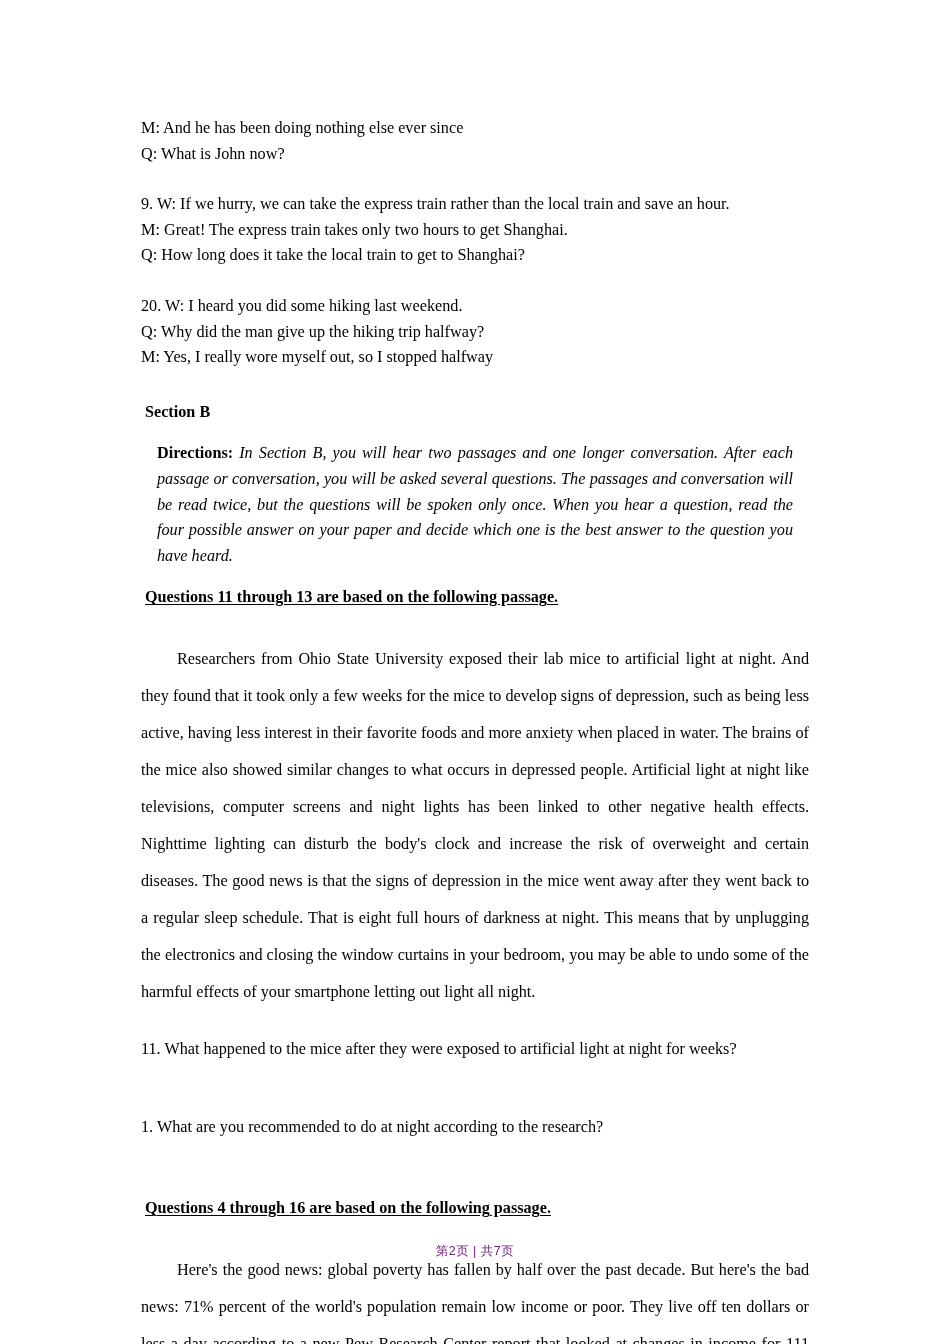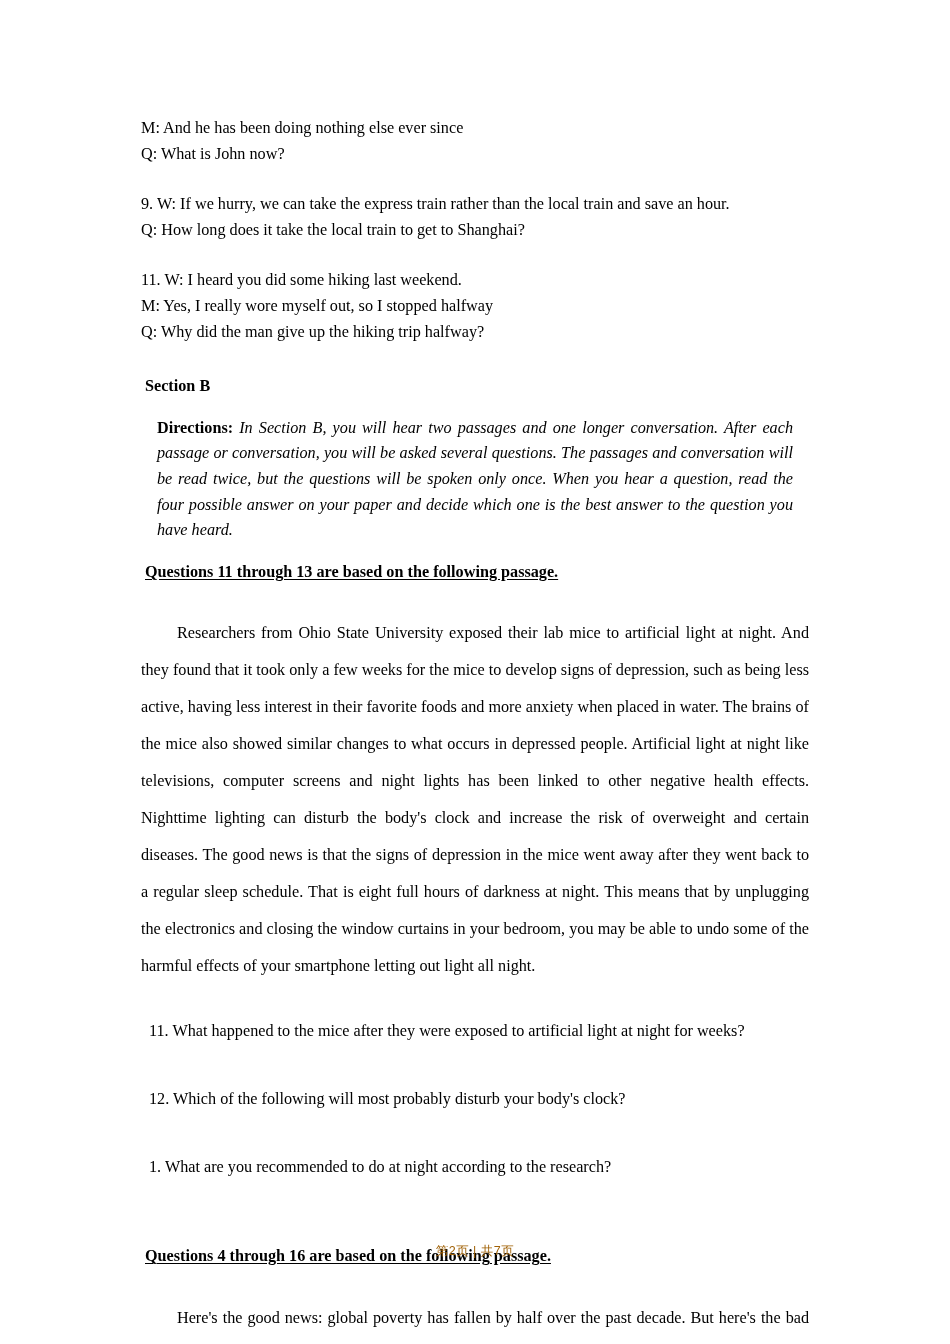--- a/index.html
+++ b/index.html
@@ -77,81 +77,81 @@
     margin: 0;
     text-align: justify;
     text-justify: inter-word;
     text-indent: 36px;
     line-height: 37px;
     hyphens: none;
   }
 
   
   .question {
-    margin: 8px;
+    margin: 0;
     line-height: 25.6px;
   }
 
   
   .footer {
     position: absolute;
     left: 0;
     top: 1243px;
     width: 668px;
     text-align: center;
     font-family: "Liberation Sans", "DejaVu Sans", sans-serif;
     font-size: 12.5px;
-    color: #a16207;
+    color: #701a75;
     letter-spacing: 0.5px;
   }
 </style>
 </head>
 <body>
 
 <div id="page">
   <div class="doc-body">
 
     <div class="dialogue">
       <p class="line">M: And he has been doing nothing else ever since</p>
       <p class="line">Q: What is John now?</p>
     </div>
 
     <div class="gap-sm"></div>
 
     <div class="dialogue">
       <p class="line">9. W: If we hurry, we can take the express train rather than the local train and save an hour.</p>
+      <p class="line">M: Great! The express train takes only two hours to get Shanghai.</p>
       <p class="line">Q: How long does it take the local train to get to Shanghai?</p>
     </div>
 
     <div class="gap-sm"></div>
 
     <div class="dialogue">
-      <p class="line">11. W: I heard you did some hiking last weekend.</p>
+      <p class="line">20. W: I heard you did some hiking last weekend.</p>
+      <p class="line">Q: Why did the man give up the hiking trip halfway?</p>
       <p class="line">M: Yes, I really wore myself out, so I stopped halfway</p>
-      <p class="line">Q: Why did the man give up the hiking trip halfway?</p>
     </div>
 
     <div class="gap-sm"></div>
 
     <p class="section-head">Section B</p>
 
     <p class="directions"><span class="lbl">Directions:</span> <span>In Section B, you will hear two passages and one longer conversation. After each passage or conversation, you will be asked several questions. The passages and conversation will be read twice, but the questions will be spoken only once. When you hear a question, read the four possible answer on your paper and decide which one is the best answer to the question you have heard.</span></p>
 
     <p class="q-range">Questions 11 through 13 are based on the following passage.</p>
 
     <div class="gap-md"></div>
 
     <p class="passage">Researchers from Ohio State University exposed their lab mice to artificial light at night. And they found that it took only a few weeks for the mice to develop signs of depression, such as being less active, having less interest in their favorite foods and more anxiety when placed in water. The brains of the mice also showed similar changes to what occurs in depressed people. Artificial light at night like televisions, computer screens and night lights has been linked to other negative health effects. Nighttime lighting can disturb the body's clock and increase the risk of overweight and certain diseases. The good news is that the signs of depression in the mice went away after they went back to a regular sleep schedule. That is eight full hours of darkness at night. This means that by unplugging the electronics and closing the window curtains in your bedroom, you may be able to undo some of the harmful effects of your smartphone letting out light all night.</p>
 
     <div class="gap-md"></div>
 
     <p class="question">11. What happened to the mice after they were exposed to artificial light at night for weeks?</p>
     <div class="gap-md"></div>
 
-    <p class="question">12. Which of the following will most probably disturb your body's clock?</p>
     <div class="gap-md"></div>
 
     <p class="question">1. What are you recommended to do at night according to the research?</p>
 
     <div class="gap-md"></div>
     <div class="gap-md"></div>
 
     <p class="q-range">Questions 4 through 16 are based on the following passage.</p>
 
     <div class="gap-md"></div>

